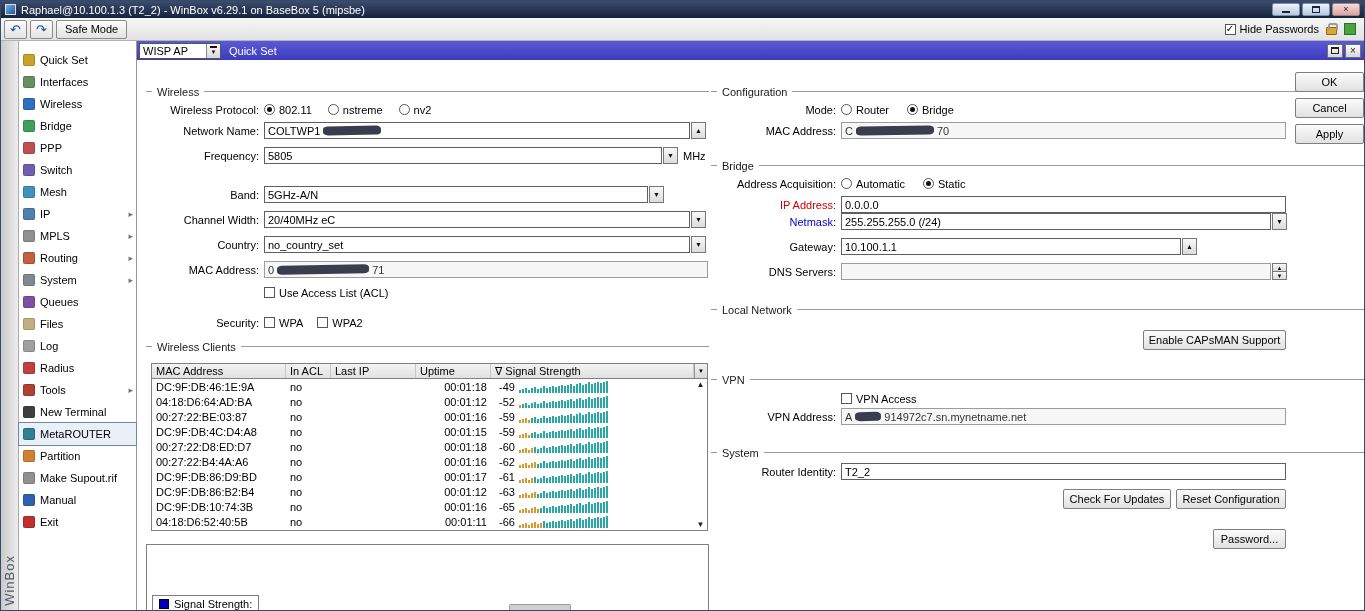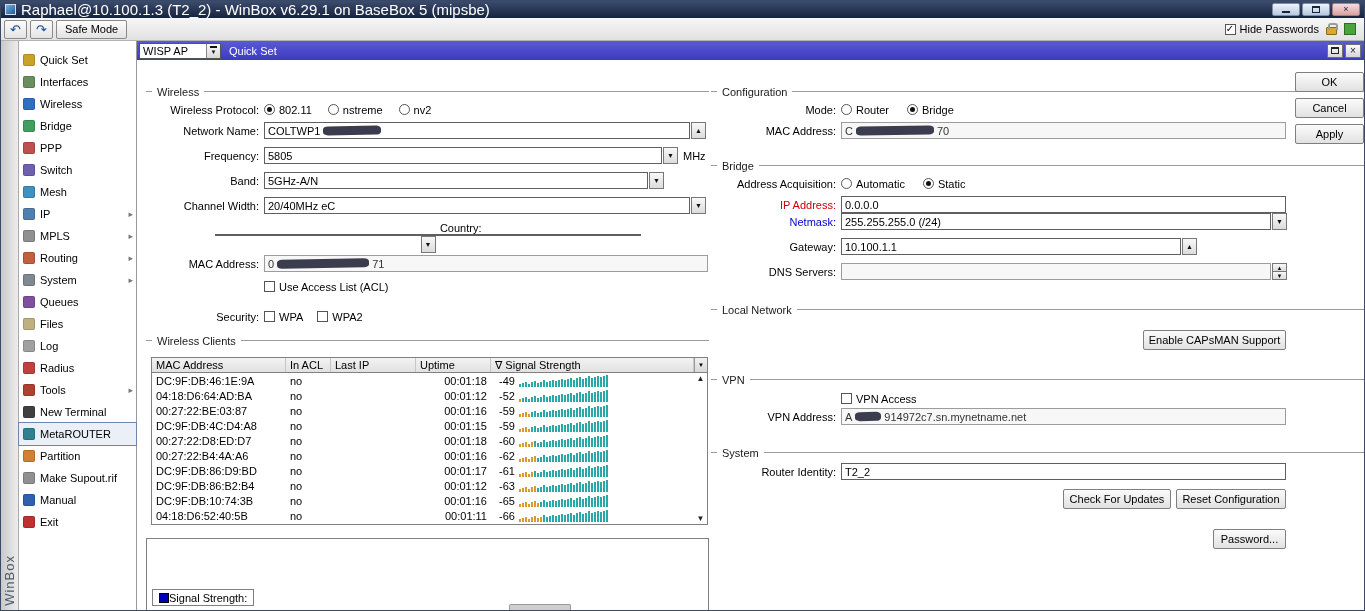--- a/index.html
+++ b/index.html
@@ -4,21 +4,21 @@
 <style>
   * { margin:0; padding:0; box-sizing:border-box; }
   html,body { background:#fff; }
   body { font-family:"Liberation Sans", sans-serif; font-size:11px; color:#000; }
   .screen { position:relative; width:1365px; height:611px; overflow:hidden; background:#fff; border:1px solid #3a4a66; }
 
   
   .titlebar { position:absolute; left:0; top:0; right:0; height:17px;
     background:linear-gradient(#3c4c6e,#16233d); color:#fff; display:flex; align-items:center; padding:0 4px; }
   .app-icon { width:11px; height:11px; margin-right:5px; background:linear-gradient(135deg,#6db1e8,#25598f); border:1px solid #cfe0f2; flex:none; }
-  .title-text { font-size:15px; white-space:nowrap; }
+  .title-text { font-size:11px; white-space:nowrap; }
   .win-controls { margin-left:auto; display:flex; gap:2px; }
   .wc-btn { width:28px; height:13px; border:1px solid #7d8fa8; border-radius:2px;
     background:linear-gradient(#eef4fc,#b7c8de); display:flex; align-items:center; justify-content:center; color:#16233d; font-size:9px; line-height:1; }
   .wc-btn .minbar { width:8px; height:2px; background:#16233d; margin-top:5px; }
   .wc-btn .maxbox { width:8px; height:7px; border:1px solid #16233d; border-top-width:2px; }
   .wc-close { background:linear-gradient(#f5dcdc,#d9a2a2); border-color:#a87d7d; }
 
   
   .toolbar { position:absolute; left:0; top:17px; right:0; height:23px;
     background:linear-gradient(#f6f6f6,#e2e2e2); border-bottom:1px solid #b3b3b3; display:flex; align-items:center; padding:0 3px; gap:3px; }
@@ -97,21 +97,21 @@
   .c-sig{flex:1; display:flex; align-items:flex-end; gap:4px; padding-bottom:1px;}
   .c-sig b { font-weight:normal; width:20px; text-align:right; flex:none; }
   .bars { display:flex; align-items:flex-end; gap:1px; height:13px; }
   .bars i { width:2px; background:var(--signal-bar,#2aa8a8); }
   .bars i.ob { background:var(--signal-bar-warn,#d89a30); }
   .tscroll { position:absolute; right:1px; width:11px; text-align:center; font-size:8px; color:#222; cursor:pointer; }
   .tscroll.up { top:1px; } .tscroll.down { bottom:1px; }
 
   
   .graph { margin-top:13px; width:563px; height:73px; border:1px solid #808080; position:relative; background:#fff; }
-  .legend { position:absolute; left:5px; bottom:4px; height:17px; border:1px solid #808080; background:#fff; display:flex; align-items:center; padding:0 6px; }
+  .legend { position:absolute; left:5px; bottom:4px; height:17px; border:1px solid #808080; background:#fff; display:flex; align-items:center; gap:5px; padding:0 6px; }
   .legend .sw { width:10px; height:10px; background:var(--legend-swatch,#0000bb); border:1px solid #000; flex:none; }
   .scroll-stub { position:absolute; left:372px; bottom:0; width:62px; height:6px; background:#cfcfcf; border:1px solid #9a9a9a; border-bottom:none; border-radius:2px 2px 0 0; }
 
   
   .ok-stack { position:absolute; left:1158px; top:12px; width:69px; display:flex; flex-direction:column; gap:6px; }
 </style>
 </head>
 <body>
 
 <div class="screen">
@@ -285,21 +285,21 @@
 
       <div class="frow" style="margin-bottom:8px;">
         <span class="flabel">Network Name:</span>
         <span class="input" style="width:426px;">
           <span>COLTWP1</span>
           <span class="scribble" style="width:58px;"></span>
         </span>
         <span class="up-btn">▲</span>
       </div>
 
-      <div class="frow" style="margin-bottom:8px;">
+      <div class="frow" style="margin-bottom:22px;">
         <span class="flabel">Frequency:</span>
         <span class="input" style="width:398px;">
             <span>5805</span>
           </span>
         <span class="dd-btn">▼</span>
         <span class="unit">MHz</span>
       </div>
 
       <div class="frow" style="margin-bottom:8px;">
         <span class="flabel">Band:</span>
@@ -310,21 +310,21 @@
       </div>
 
       <div class="frow" style="margin-bottom:8px;">
         <span class="flabel">Channel Width:</span>
         <span class="input" style="width:426px;">
             <span>20/40MHz eC</span>
           </span>
         <span class="dd-btn">▼</span>
       </div>
 
-      <div class="frow" style="margin-bottom:16px;flex-direction:column;">
+      <div class="frow" style="margin-bottom:8px;">
         <span class="flabel">Country:</span>
         <span class="input" style="width:426px;">
             <span>no_country_set</span>
           </span>
         <span class="dd-btn">▼</span>
       </div>
 
       <div class="frow" style="margin-bottom:6px;">
         <span class="flabel">MAC Address:</span>
         <span class="input disabled" style="width:444px;">

